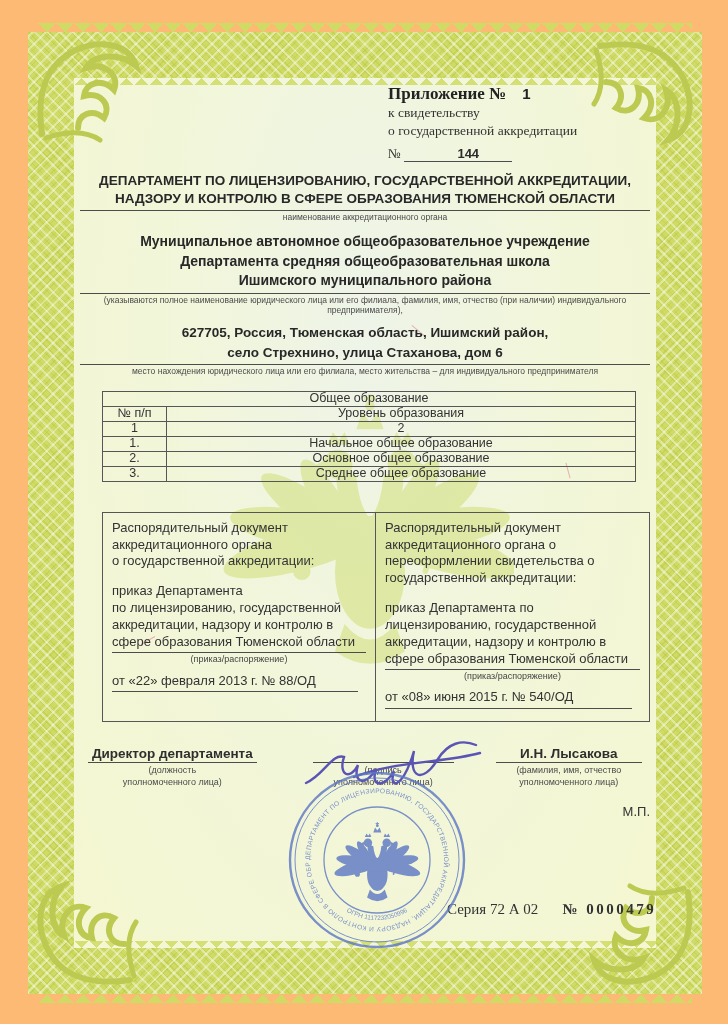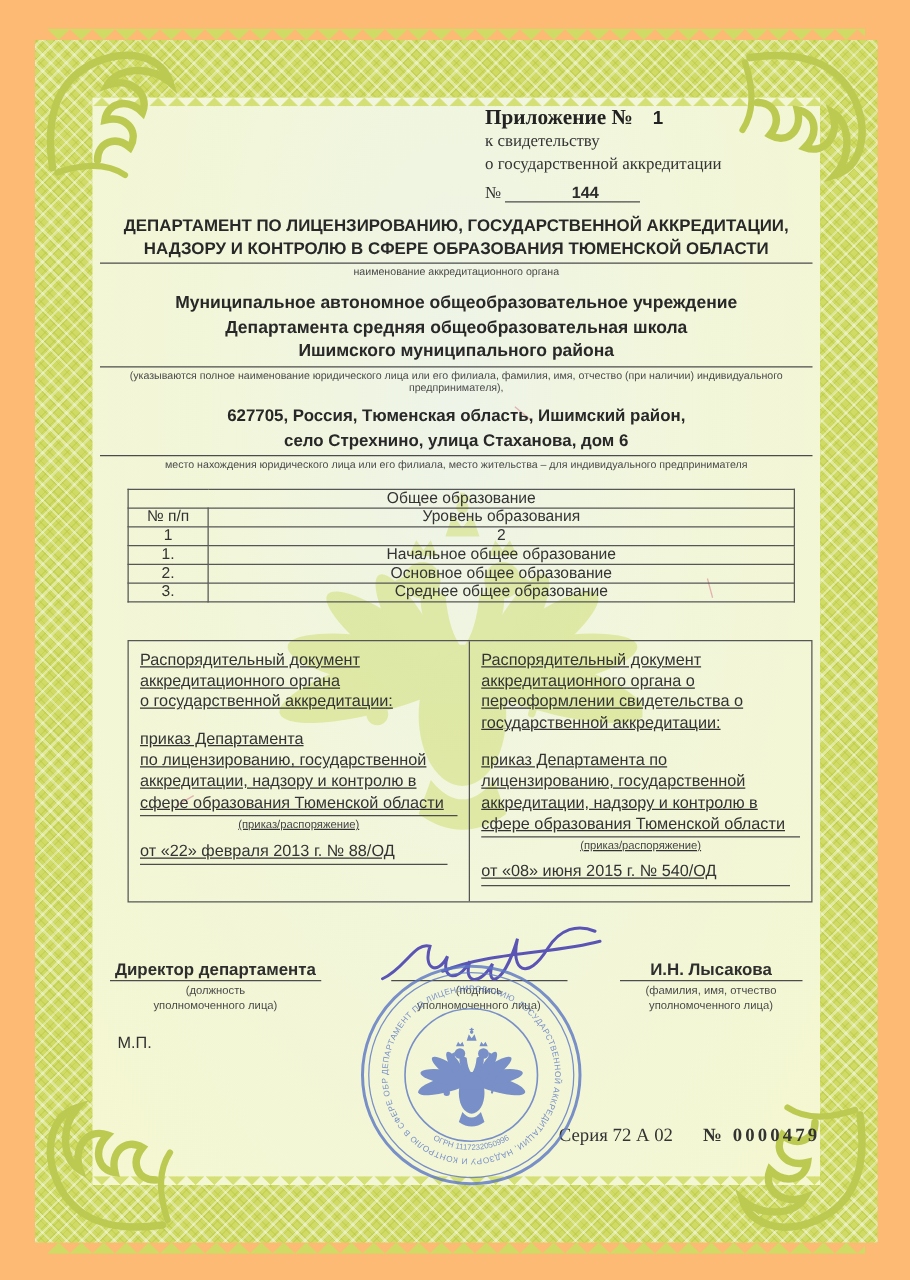--- a/index.html
+++ b/index.html
@@ -69,35 +69,35 @@
   .org-name { font-weight:bold; font-size:14px; line-height:1.42; color:#282828; }
   .addr { margin-top:8px; text-align:center; }
   .addr-text { font-weight:bold; font-size:13.5px; line-height:1.42; color:#282828; }
 
   table.edu { border-collapse:collapse; margin:15px 14px 0 22px; width:534px;
     font-size:12.5px; color:#333; }
   table.edu td { border:1px solid #565656; text-align:center; height:15px; padding:0 3px; line-height:1.05; }
   td.c1 { width:64px; }
 
   .orders { display:flex; margin:30px 0 0 22px; width:548px; border:1px solid #565656; }
-  .order-cell { width:50%; padding:7px 9px 12px 9px; font-size:13px; line-height:1.30; color:#333;text-decoration:underline; }
+  .order-cell { width:50%; padding:7px 9px 12px 9px; font-size:13px; line-height:1.30; color:#333; }
   .order-cell.left { border-right:1px solid #565656; }
   .order-body { margin-top:13px; border-bottom:1px solid #4c4c4c; padding-bottom:1px; }
   .order-caption { font-size:9px; text-align:center; color:#444; padding-top:1px; }
   .order-date { margin-top:7px; border-bottom:1px solid #4c4c4c; padding-bottom:2px; width:97%; }
 
-  .sig-row { display:flex; margin-top:46px; padding:0 8px; align-items:flex-end;gap:14px; }
+  .sig-row { display:flex; margin-top:24px; padding:0 8px; align-items:flex-end;gap:14px; }
   .sig-col { text-align:center; }
   .sig-col.c-left { width:182px; }
   .sig-col.c-mid { width:152px; margin-left:42px; position:relative; }
   .sig-col.c-right { width:158px; margin-left:28px; }
   .sig-label { font-weight:bold; font-size:13.5px; color:#2e2e2e; border-bottom:1px solid #4c4c4c; padding-bottom:1px; }
   .sig-line { border-bottom:1px solid #4c4c4c; height:15px; }
   .sig-caption { font-size:9px; color:#4a4a4a; line-height:1.25; padding-top:2px; }
-  .mp { text-align:left; margin-top:16px; padding-left:14px; font-size:13px; color:#333; }
+  .mp { text-align:right; margin-top:16px; padding-left:14px; font-size:13px; color:#333; }
 
   .signature-svg { position:absolute; left:296px; top:733px; z-index:3; }
   .stamp { position:absolute; left:287px; top:770px; width:180px; height:180px; z-index:3; opacity:.8; }
   .watermark { position:absolute; left:222px; top:372px; width:292px; height:352px; z-index:1; opacity:.5; }
 
   .footer { position:absolute; left:447px; top:901px; z-index:2;
     font-family:"Liberation Serif", serif; font-size:15px; color:#333; }
   .footer .serial { margin-left:24px; font-weight:600; letter-spacing:2.5px; }
 </style>
 </head>

